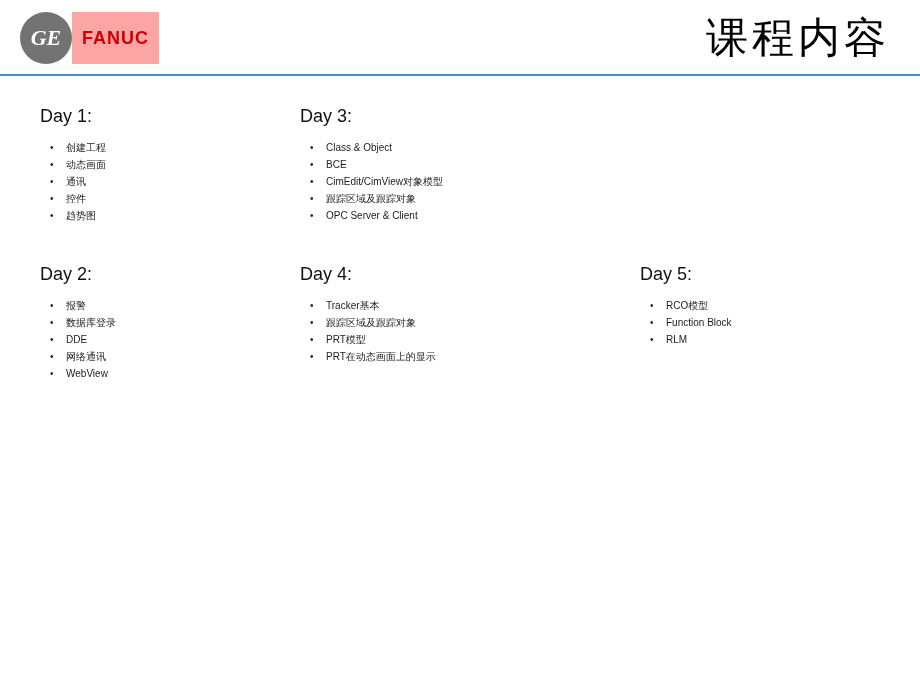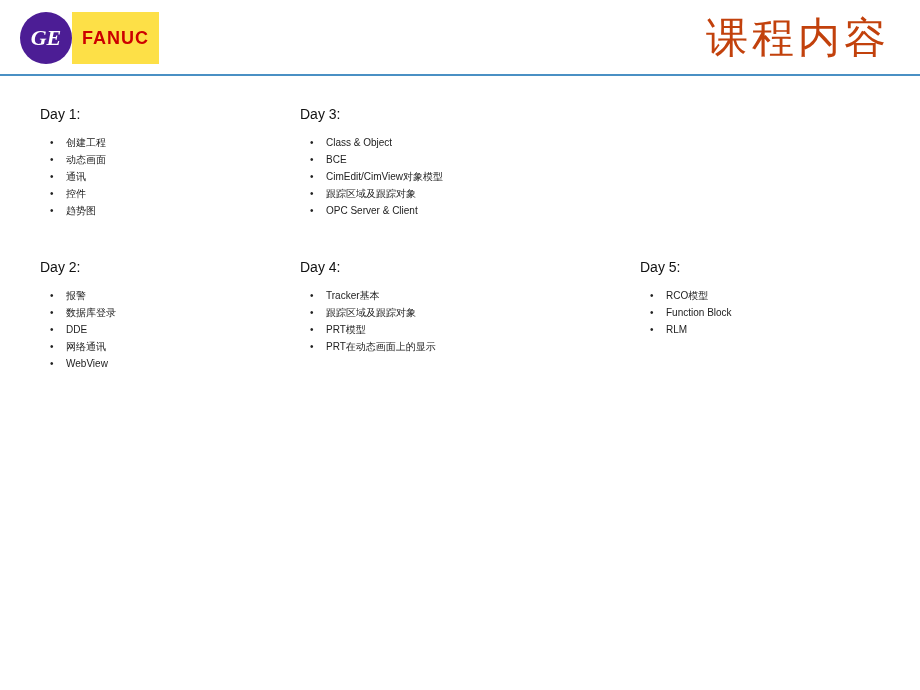--- a/index.html
+++ b/index.html
@@ -36,73 +36,73 @@
 
     .logo-area {
       display: flex;
       align-items: center;
       gap: 0;
     }
 
     .ge-logo {
       width: 52px;
       height: 52px;
-      background: #4c1d95;
+      background: #737373;
       border-radius: 50%;
       display: flex;
       align-items: center;
       justify-content: center;
       position: relative;
     }
 
     .ge-text {
       color: white;
       font-size: 22px;
       font-weight: bold;
       font-style: italic;
       font-family: serif;
     }
 
     .fanuc-logo {
-      background: #fde047;
+      background: #fca5a5;
       padding: 4px 10px;
       height: 52px;
       display: flex;
       align-items: center;
     }
 
     .fanuc-text {
       color: #cc0000;
       font-size: 18px;
       font-weight: bold;
       letter-spacing: 1px;
     }
 
     .page-title {
       font-size: 42px;
-      color: #c2410c;
+      color: #000000;
       font-weight: normal;
       letter-spacing: 4px;
     }
 
     
     .content {
       padding: 20px 30px;
       display: grid;
       grid-template-columns: 260px 340px 260px;
       grid-template-rows: auto auto;
       gap: 0;
     }
 
     .day-section {
       padding: 10px 10px;
     }
 
     .day-title {
-      font-size: 14px;
+      font-size: 18px;
       font-weight: normal;
       margin-bottom: 12px;
       color: #111;
     }
 
     .day-items {
       list-style: none;
       padding: 0;
       margin-left: 10px;
     }

